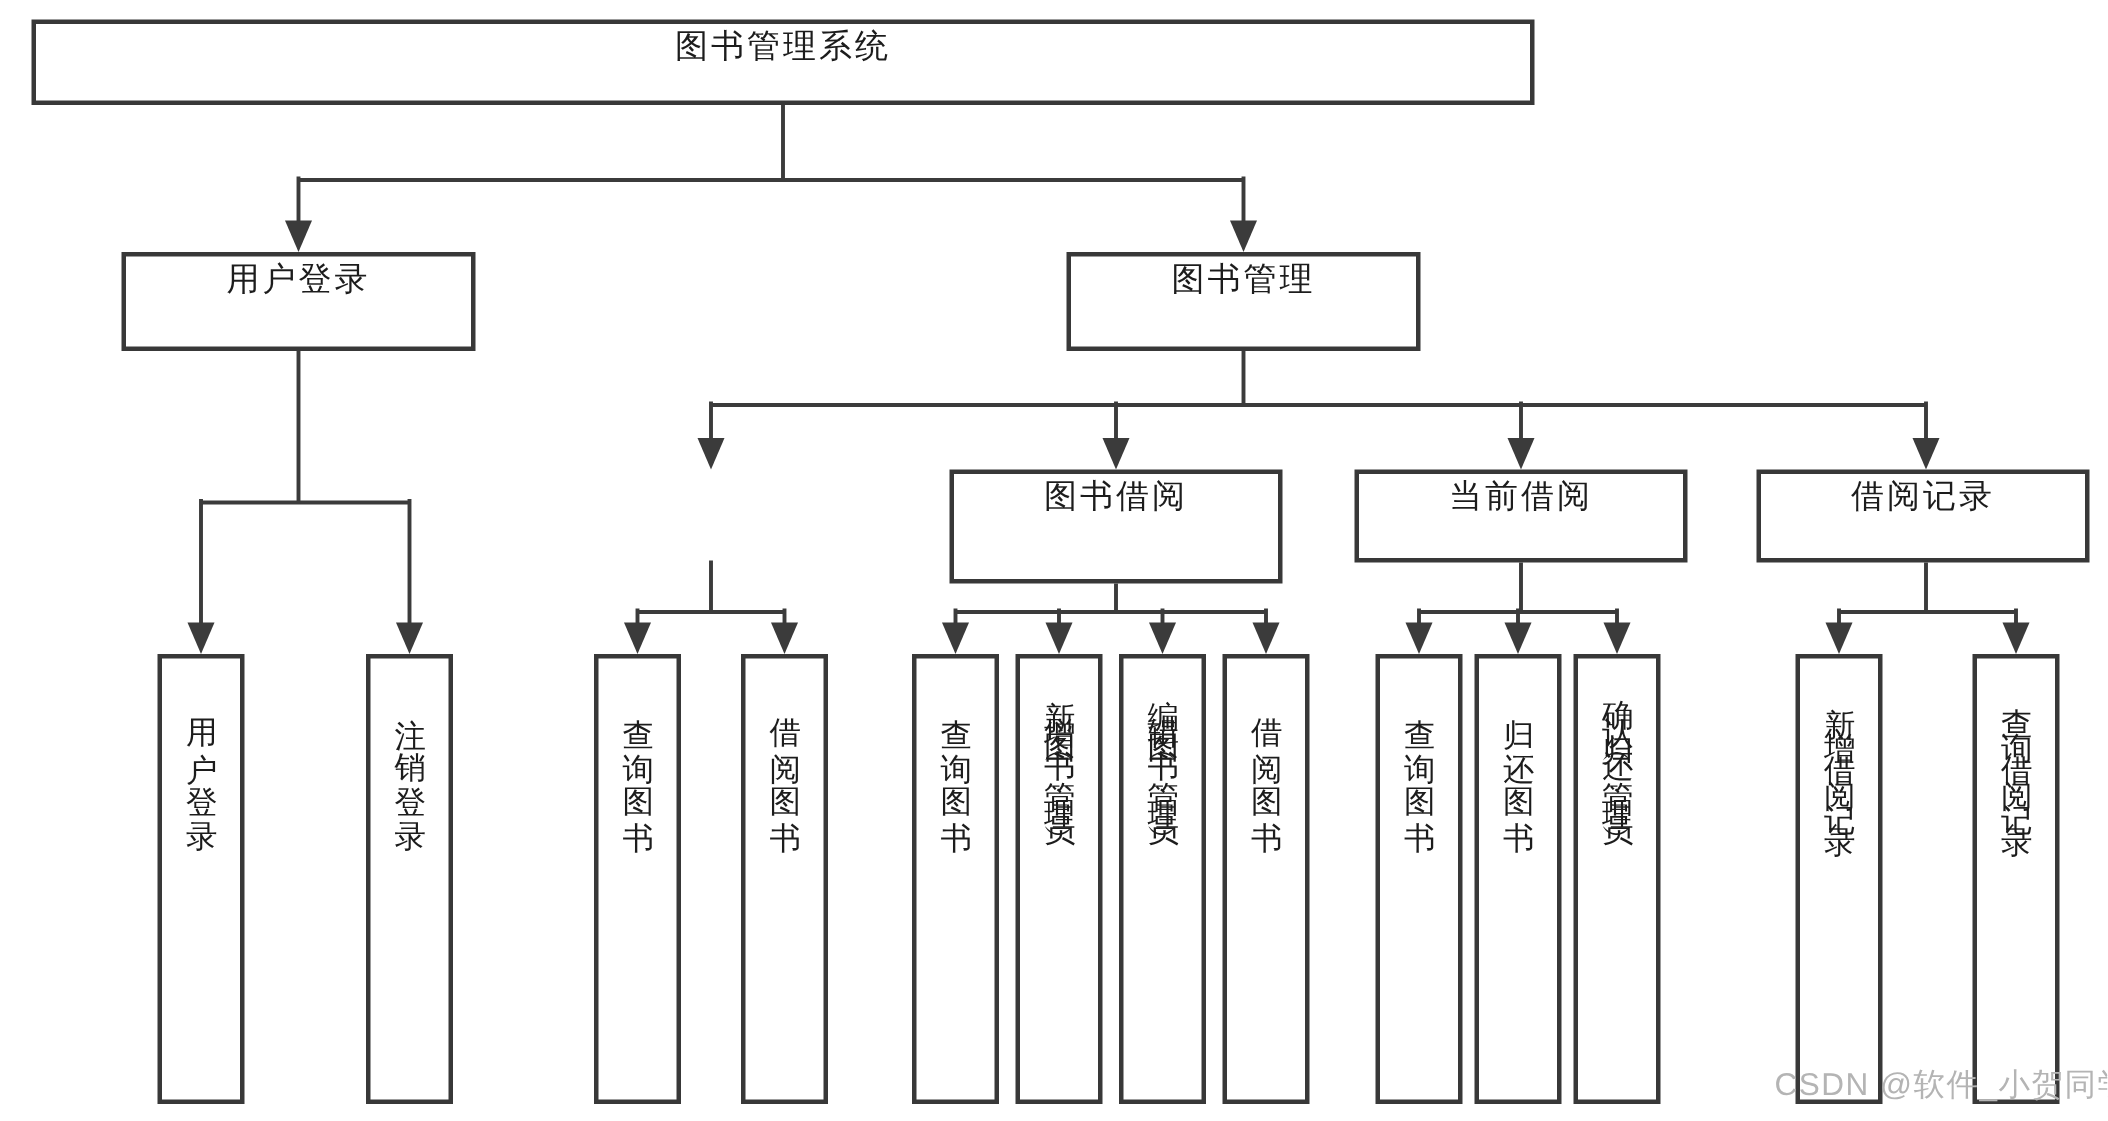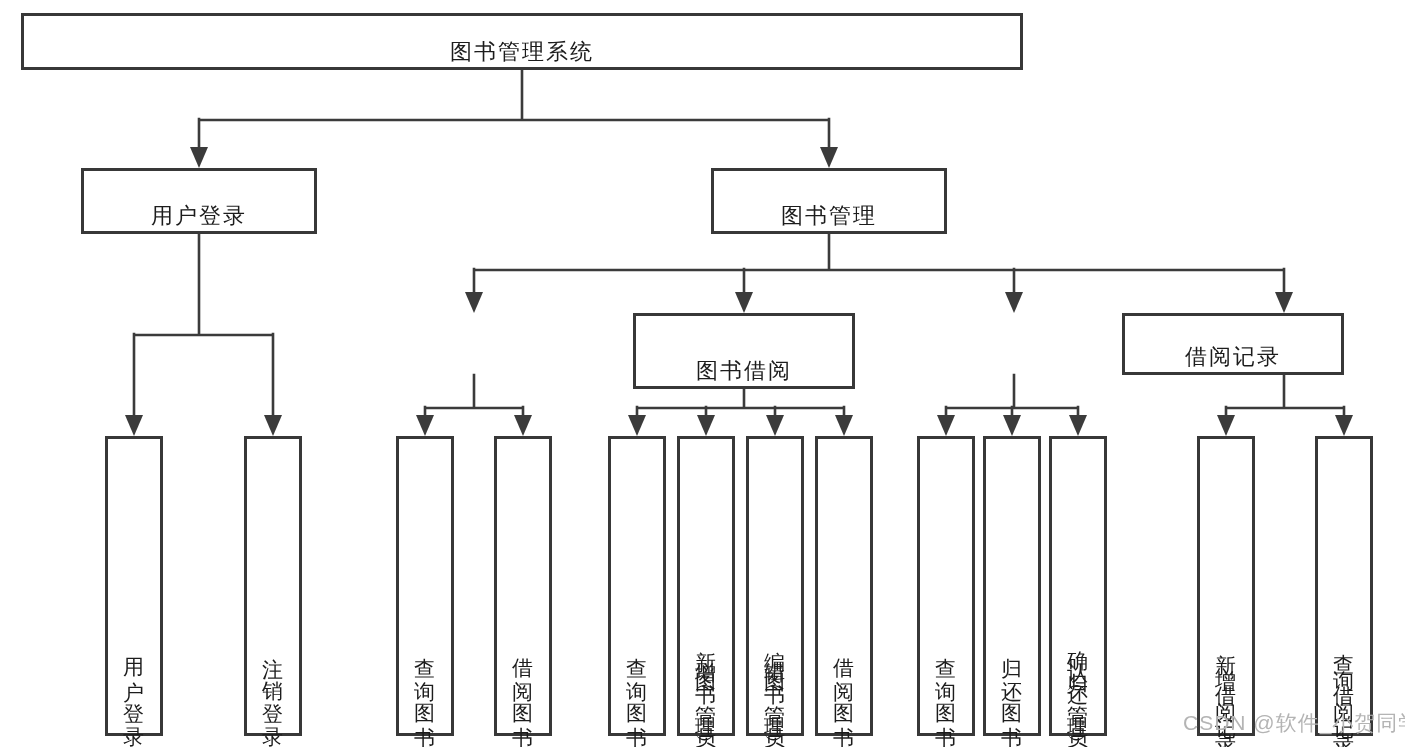--- a/index.html
+++ b/index.html
@@ -15,21 +15,21 @@
     position: absolute;
     left: 0; top: 0;
     pointer-events: none;
   }
   .box {
     position: absolute;
     background: #ffffff;
     border: 3px solid #383838;
     box-sizing: border-box;
     display: flex;
-    align-items: flex-end;
+    align-items: flex-start;
     justify-content: center;
     color: #1c1c1c;
   }
   .box.h span {
     font-size: 22px;
     letter-spacing: 2px;
     white-space: nowrap;
   }
   .box.v span {
     writing-mode: vertical-rl;
@@ -97,21 +97,24 @@
   <div class="box h" style="left:81px; top:168px; width:236px; height:66px;">
     <span>用户登录</span>
   </div>
   <div class="box h" style="left:711px; top:168px; width:236px; height:66px;">
     <span>图书管理</span>
   </div>
 
   <div class="box h" style="left:633px; top:313px; width:222px; height:76px;">
     <span>图书借阅</span>
   </div>
-  <div class="box h" style="left:1122px; top:313px; width:222px; height:62px;">
+  <div class="box h" style="left:903px; top:313px; width:222px; height:62px;">
+    <span>当前借阅</span>
+  </div>
+  <div class="box h" style="left:1171px; top:313px; width:222px; height:62px;">
     <span>借阅记录</span>
   </div>
 
   <div class="box v v4" style="left:105px; top:436px; width:58px; height:300px;">
     <span>用户登录</span>
   </div>
   <div class="box v v4" style="left:244px; top:436px; width:58px; height:300px;">
     <span>注销登录</span>
   </div>
   <div class="box v v4" style="left:396px; top:436px; width:58px; height:300px;">

